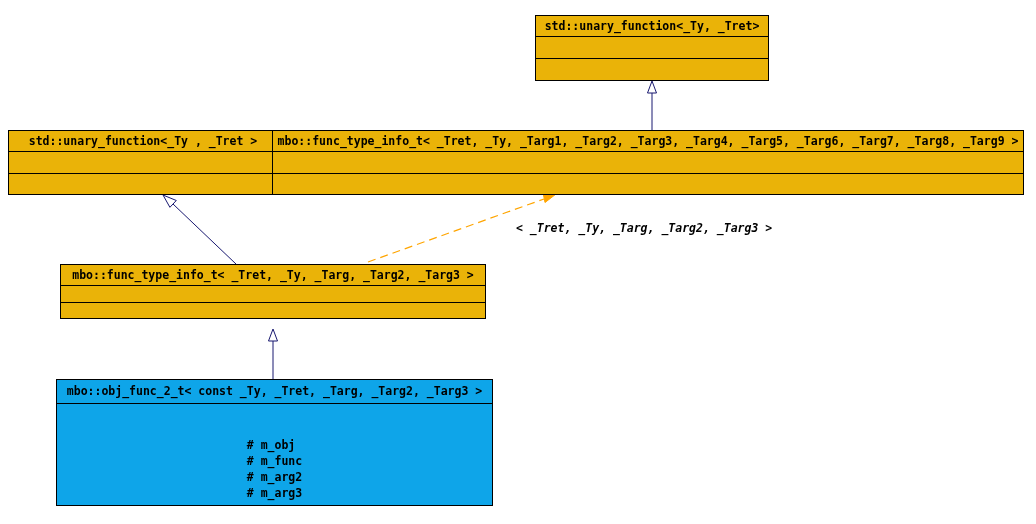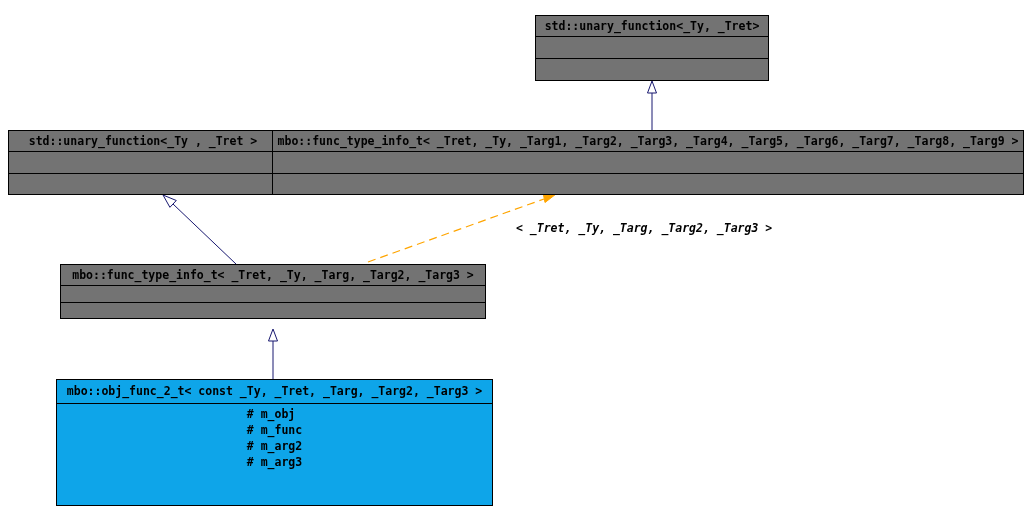--- a/index.html
+++ b/index.html
@@ -9,21 +9,21 @@
     height: 524px;
     background: #ffffff;
     font-family: "DejaVu Sans Mono", "Liberation Mono", monospace;
     font-weight: bold;
     font-size: 11.5px;
     color: #000000;
     overflow: hidden;
   }
   .uml-node {
     position: absolute;
-    background: #737373;
+    background: #eab308;
     border: 1px solid #000000;
     box-sizing: border-box;
     display: flex;
     flex-direction: column;
   }
   .uml-node.highlight { background: #0ea5e9; }
   .uml-title {
     flex: 0 0 20px;
     line-height: 20px;
     text-align: center;
@@ -33,21 +33,21 @@
   .uml-sec {
     border-top: 1px solid #000000;
     flex: 1 1 auto;
   }
   .uml-members {
     border-top: 1px solid #000000;
     text-align: center;
     padding-top: 2px;
     box-sizing: border-box;
   }
-  .uml-members .inner { display: inline-block; text-align: left; }
+  .uml-members .inner { display: inline-block; text-align: left; margin-top: 31px; }
   .uml-members .mline { line-height: 16px; white-space: nowrap; }
 
   
   .node-std-top     { left: 535px; top: 15px;  width: 234px; height: 66px; }
   .node-std-left    { left: 8px;   top: 130px; width: 270px; height: 65px; }
   .node-func-right  { left: 272px; top: 130px; width: 752px; height: 65px; }
   .node-func-middle { left: 60px;  top: 264px; width: 426px; height: 55px; }
   .node-obj-bottom  { left: 56px;  top: 379px; width: 437px; height: 127px; }
   .node-obj-bottom .uml-title { flex: 0 0 23px; line-height: 23px; }
   .node-obj-bottom .attrs { flex: 0 0 67px; }

